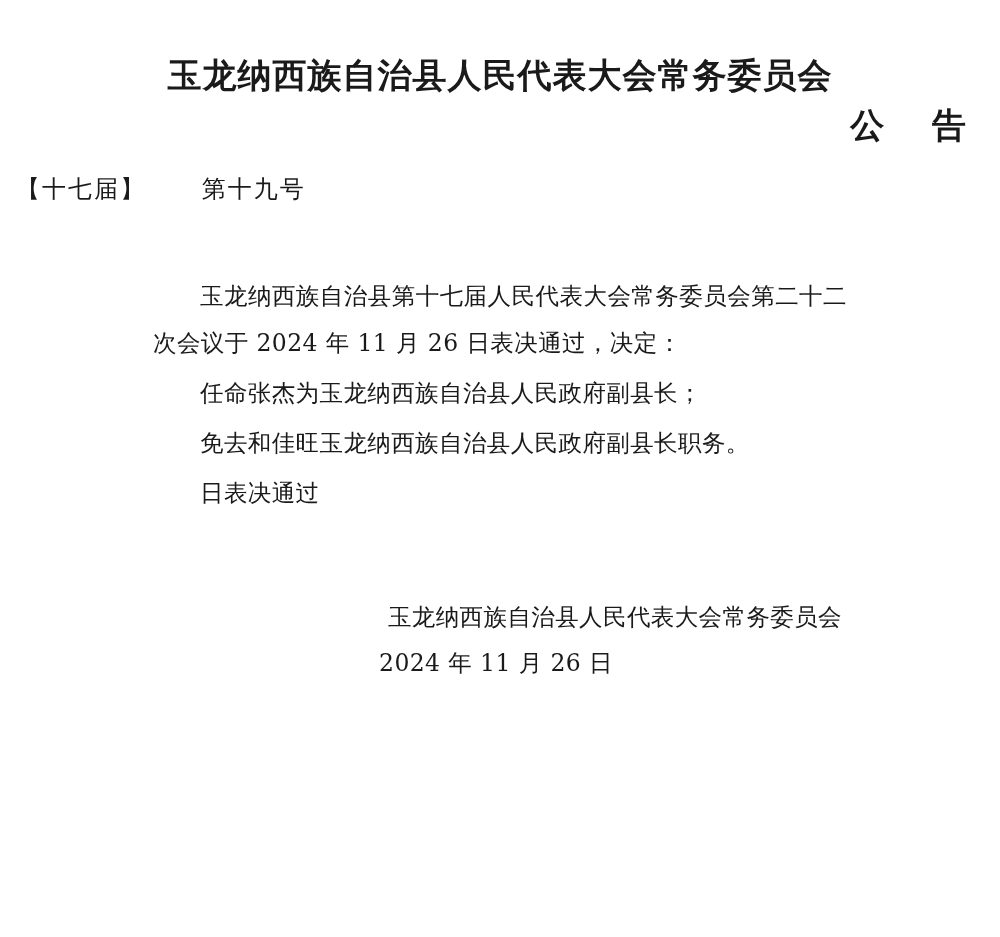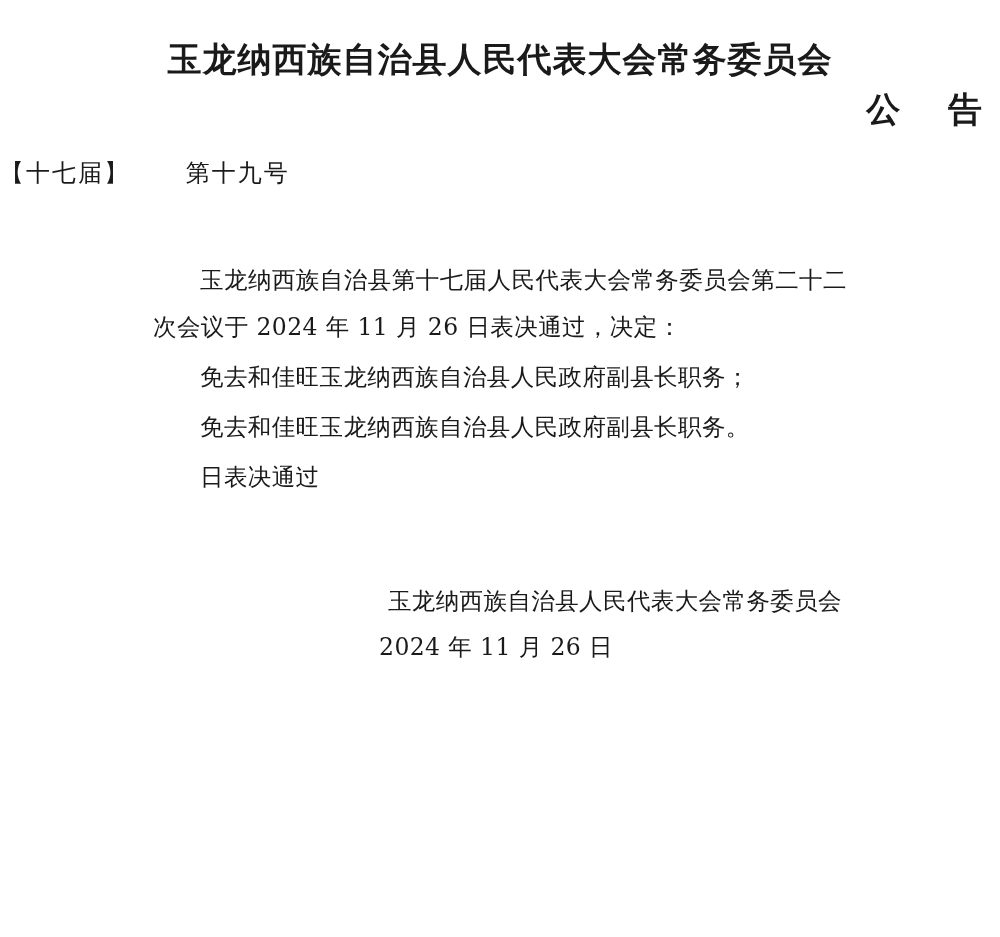--- a/index.html
+++ b/index.html
@@ -12,21 +12,21 @@
     height: 937px;
     font-family: "Liberation Serif", "DejaVu Serif", serif;
     color: #1a1a1a;
     position: relative;
     overflow: hidden;
   }
   .page {
     width: 1000px;
     height: 715px;
     box-sizing: border-box;
-    padding: 0;
+    padding: 16px;
     position: relative;
   }
 
   
   .doc-title {
     text-align: center;
     font-size: 34px;
     font-weight: bold;
     letter-spacing: 1px;
     line-height: 1.25;
@@ -101,21 +101,21 @@
 
   <div class="doc-subtitle">公  告</div>
 
   <div class="doc-number-row">
     <span class="term">【十七届】</span>
     <span class="number">第十九号</span>
   </div>
 
   <div class="body-block">
     <p class="para indent">玉龙纳西族自治县第十七届人民代表大会常务委员会第二十二次会议于 2024 年 11 月 26 日表决通过，决定：</p>
-    <p class="para indent">免去和佳旺玉龙纳西族自治县人民政府副县长职务；</p>
+    <p class="para indent">任命张杰为玉龙纳西族自治县人民政府副县长；</p>
     <p class="para indent">免去和佳旺玉龙纳西族自治县人民政府副县长职务。</p>
     <p class="para indent">日表决通过</p>
   </div>
 
   <div class="signature-block">
     <div class="sig-org">玉龙纳西族自治县人民代表大会常务委员会</div>
     <div class="sig-date">2024 年 11 月 26 日</div>
   </div>
 
 </div>

